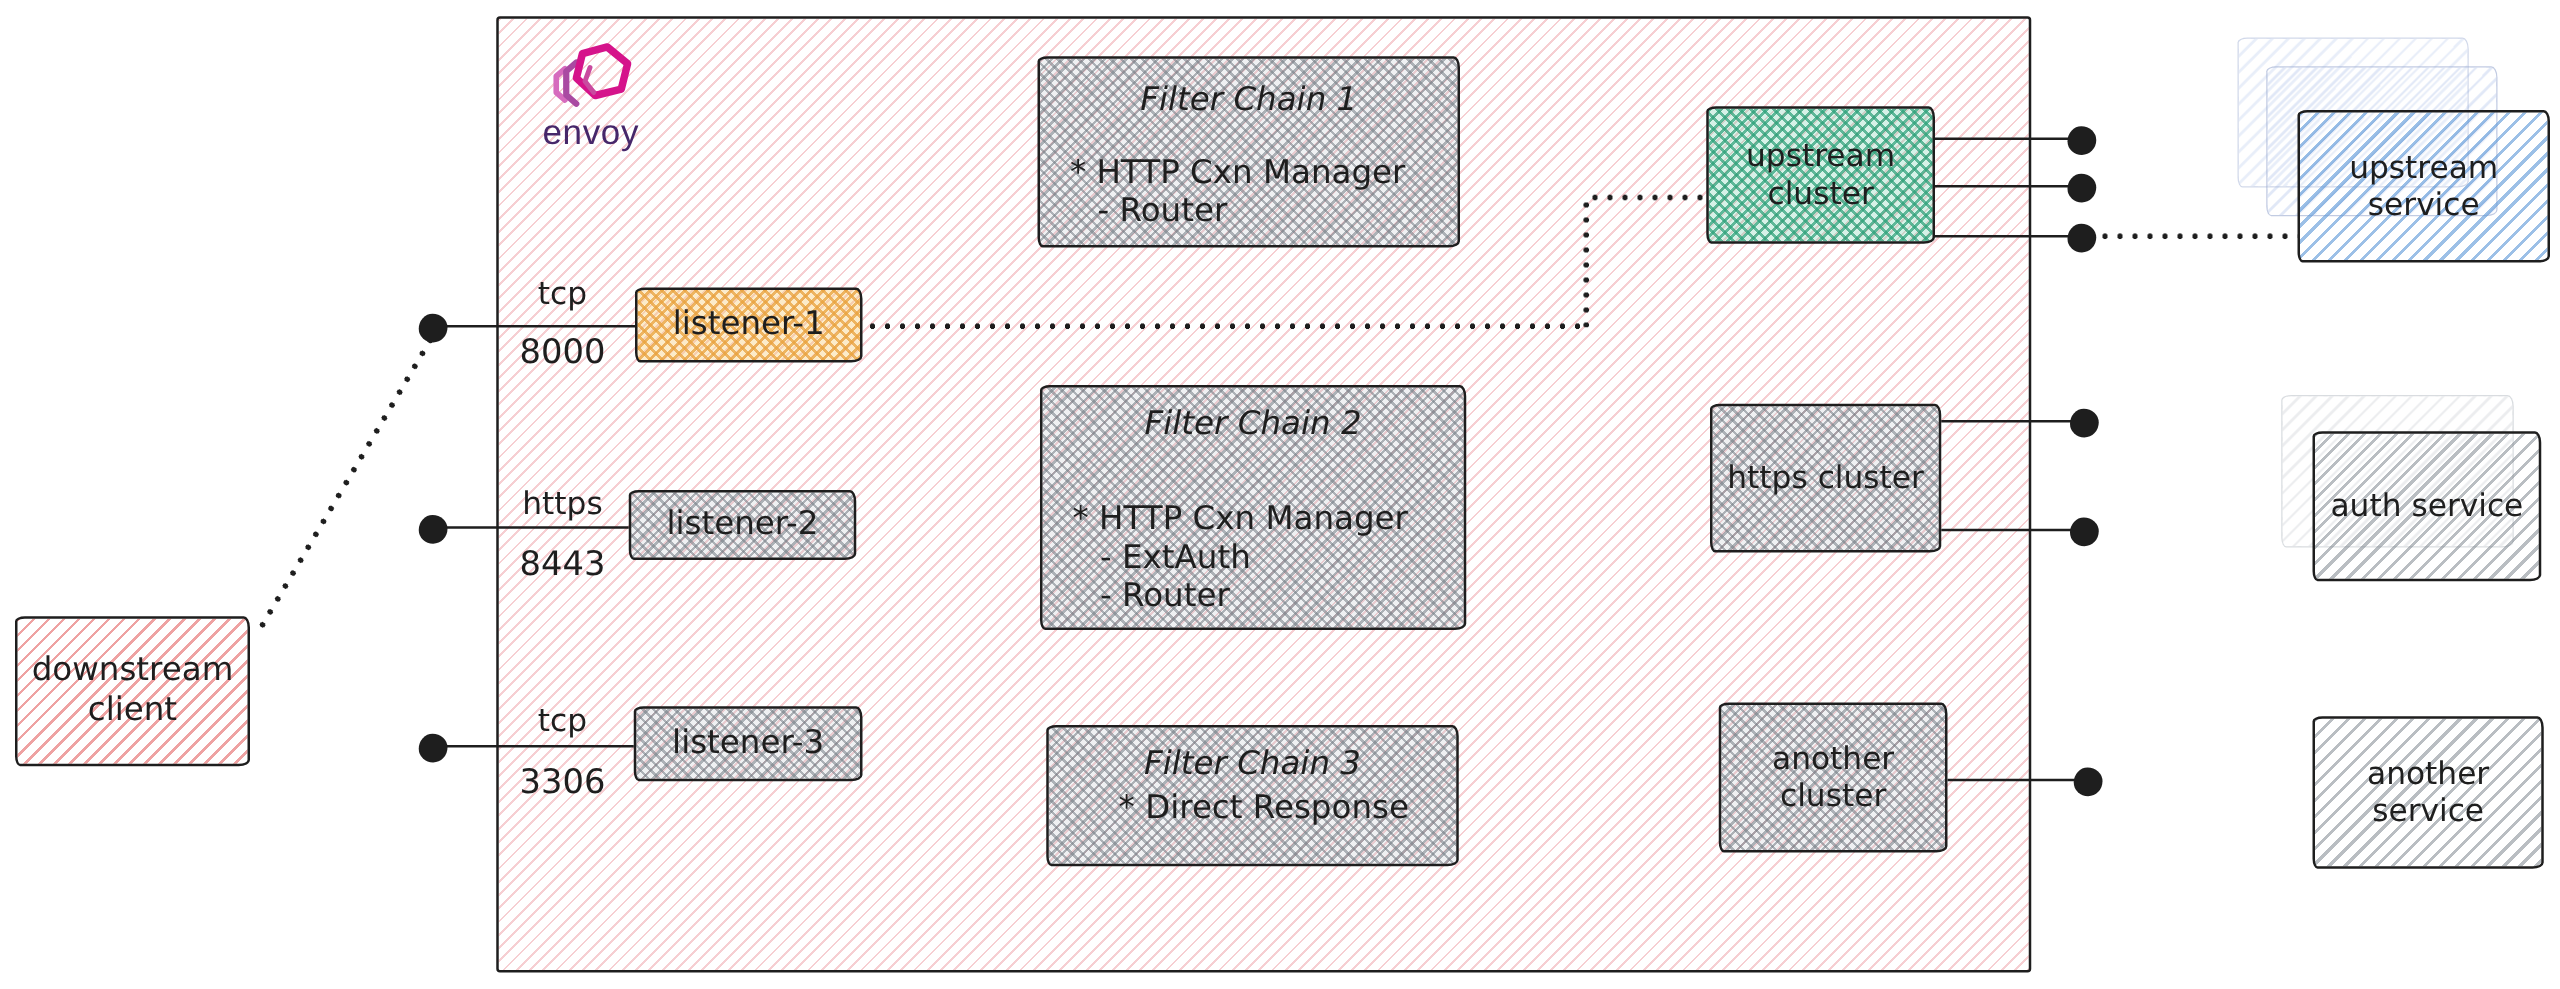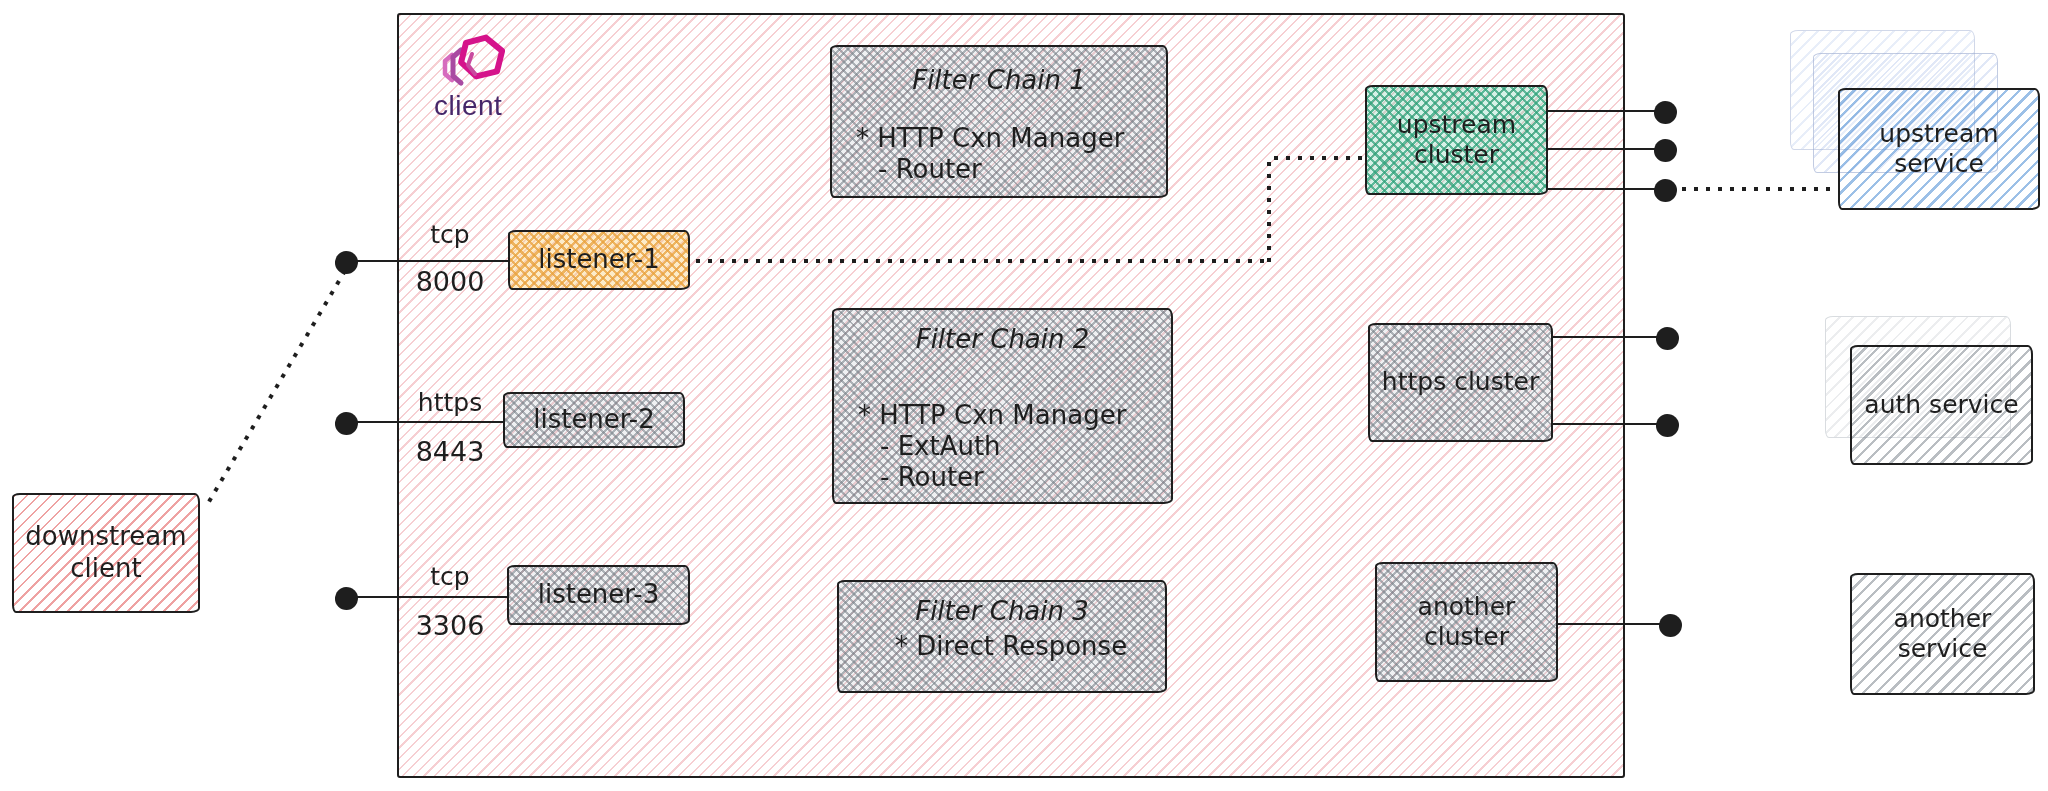--- a/index.html
+++ b/index.html
@@ -71,21 +71,21 @@
 
   <div class="abs" style="left:434px;top:34px;width:120px;height:90px;">
     <svg width="74" height="58" viewBox="0 0 74 58" style="position:absolute;left:0;top:0;">
       <g fill="none" stroke-linejoin="round" stroke-linecap="round">
         <path d="M18,21 L11,27 L11,40 L18,46" stroke="#d66bbe" stroke-width="4.5"></path>
         <path d="M27,16 L19,23 L19,42 L27,49" stroke="#a94aa2" stroke-width="5"></path>
         <path d="M47,3 L66,12 L66,33 L47,43 L29,33 L29,13 Z" stroke="#d5138b" stroke-width="6" transform="rotate(14 47 23)"></path>
         <path d="M38,20 L34,31 L41,40" stroke="#c94a9f" stroke-width="4"></path>
       </g>
     </svg>
-    <div class="envoy-wordmark" style="position:absolute;left:0;top:56px;">client</div>
+    <div class="envoy-wordmark" style="position:absolute;left:0;top:56px;">envoy</div>
   </div>
 
   <div class="box hatch-red label" style="left:12px;top:493px;width:188px;height:120px;font-size:26px;">
     <span>downstream client</span>
   </div>
 
   <div class="proto-label" style="left:400px;top:220px;">tcp</div>
   <div class="port-label" style="left:400px;top:266px;">8000</div>
   <div class="box xhatch-orange label" style="left:508px;top:230px;width:182px;height:60px;font-size:26px;">
     <span>listener-1</span>

